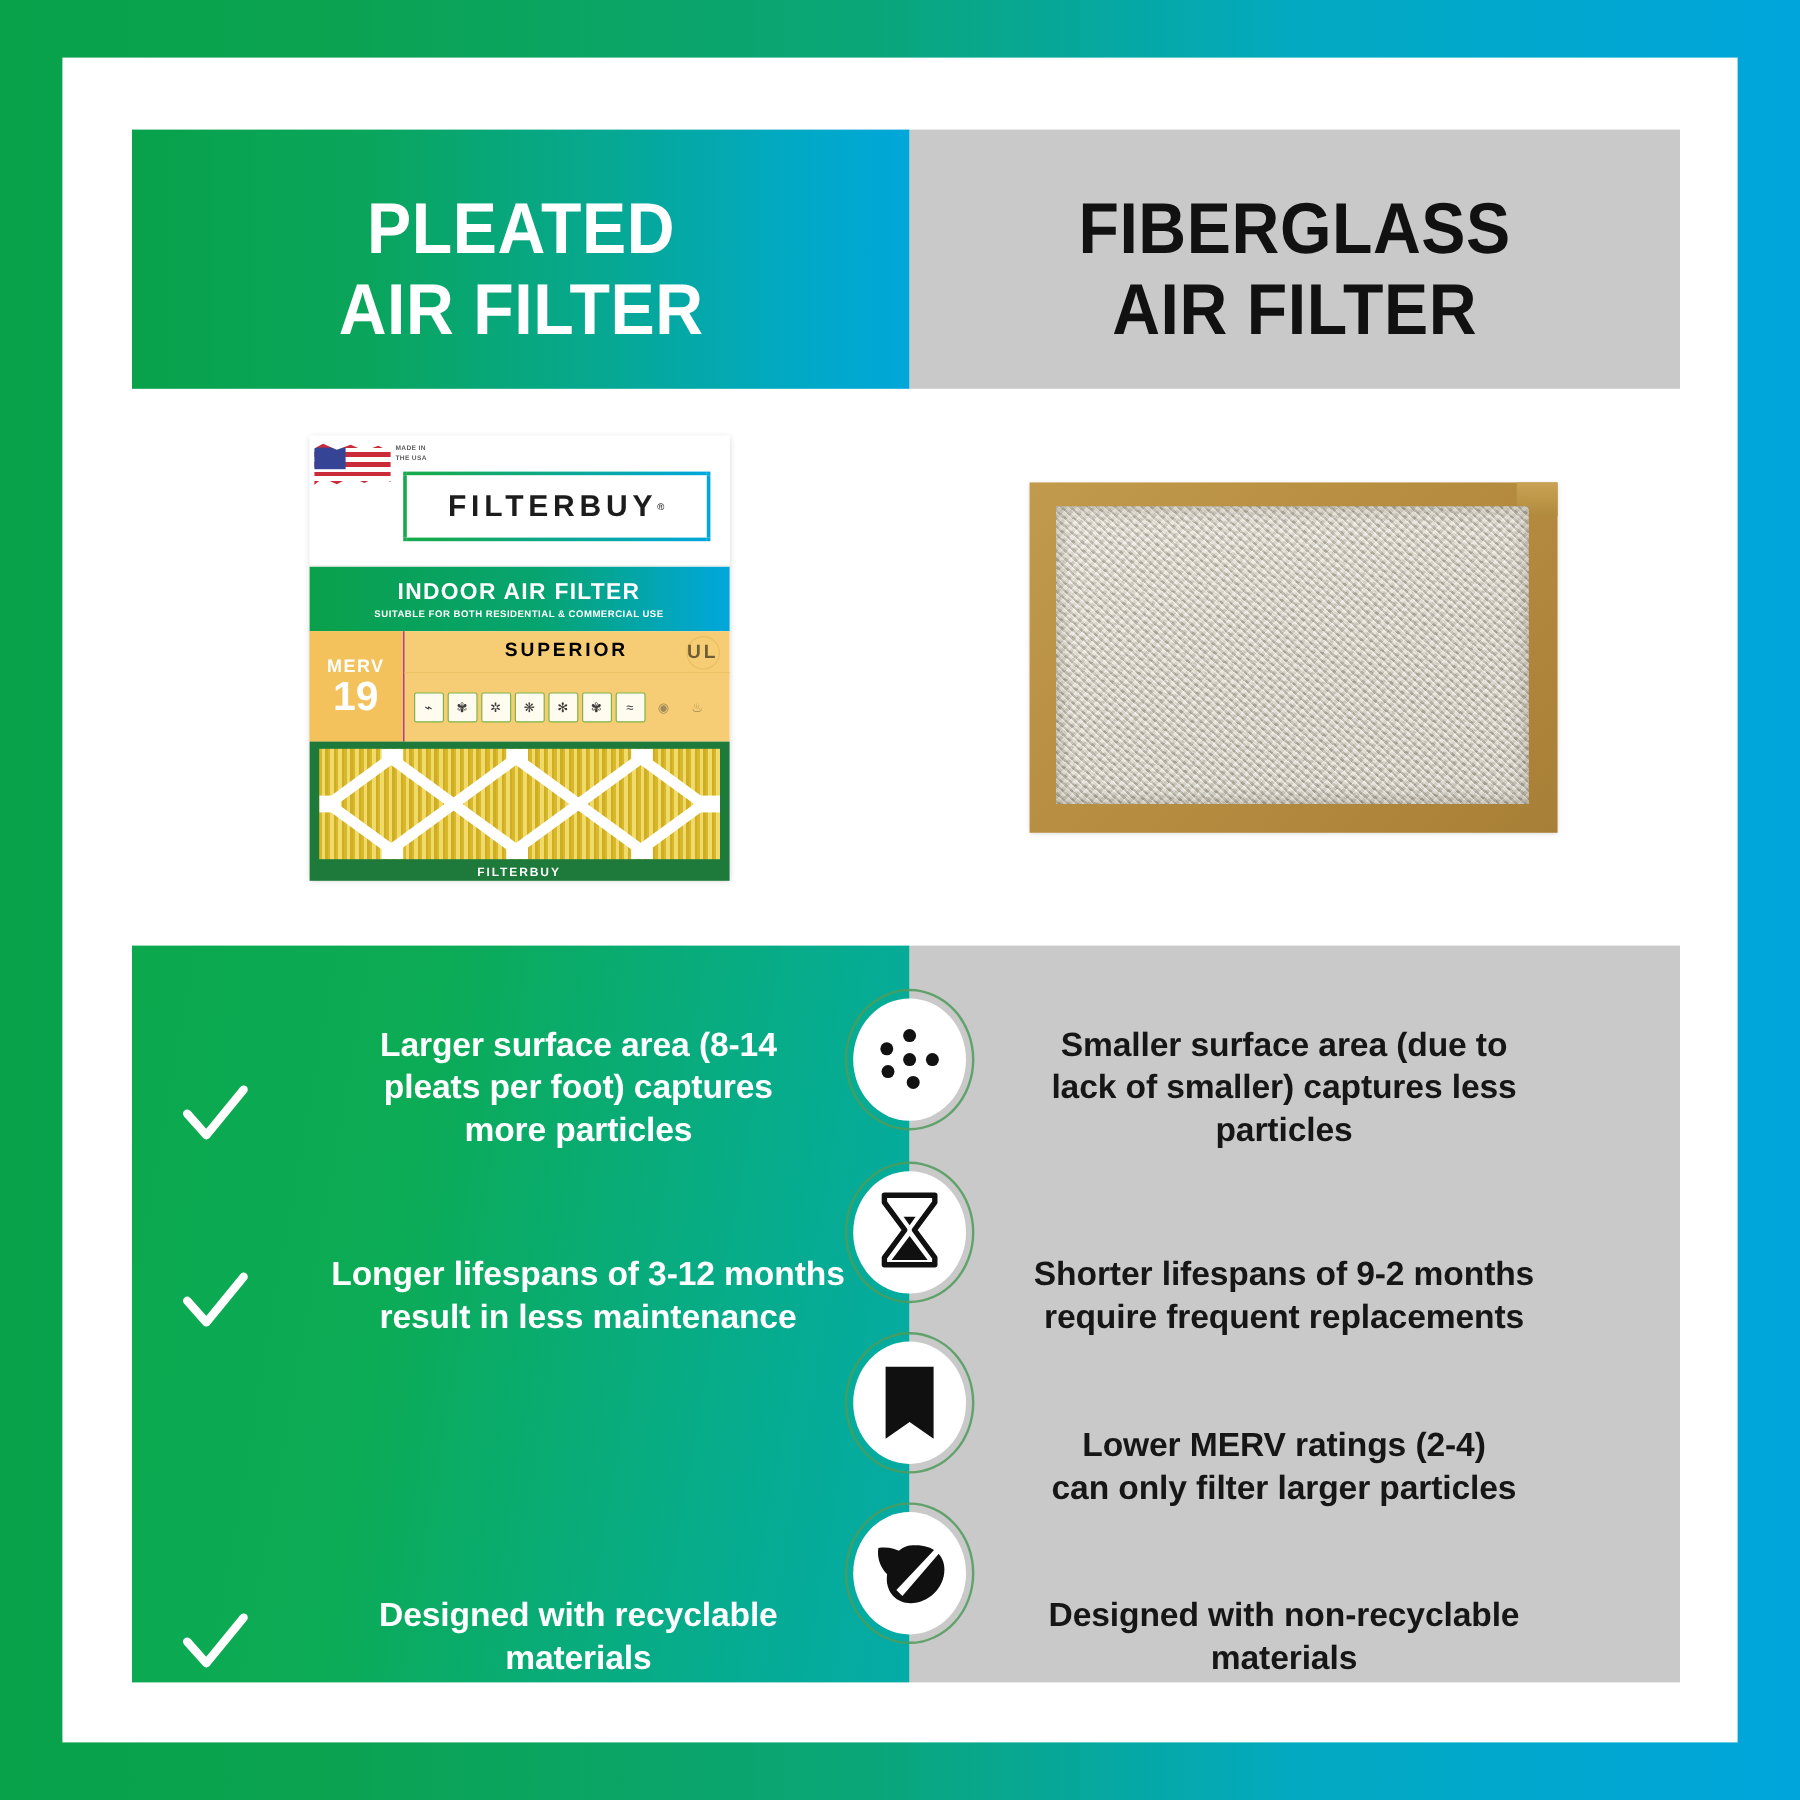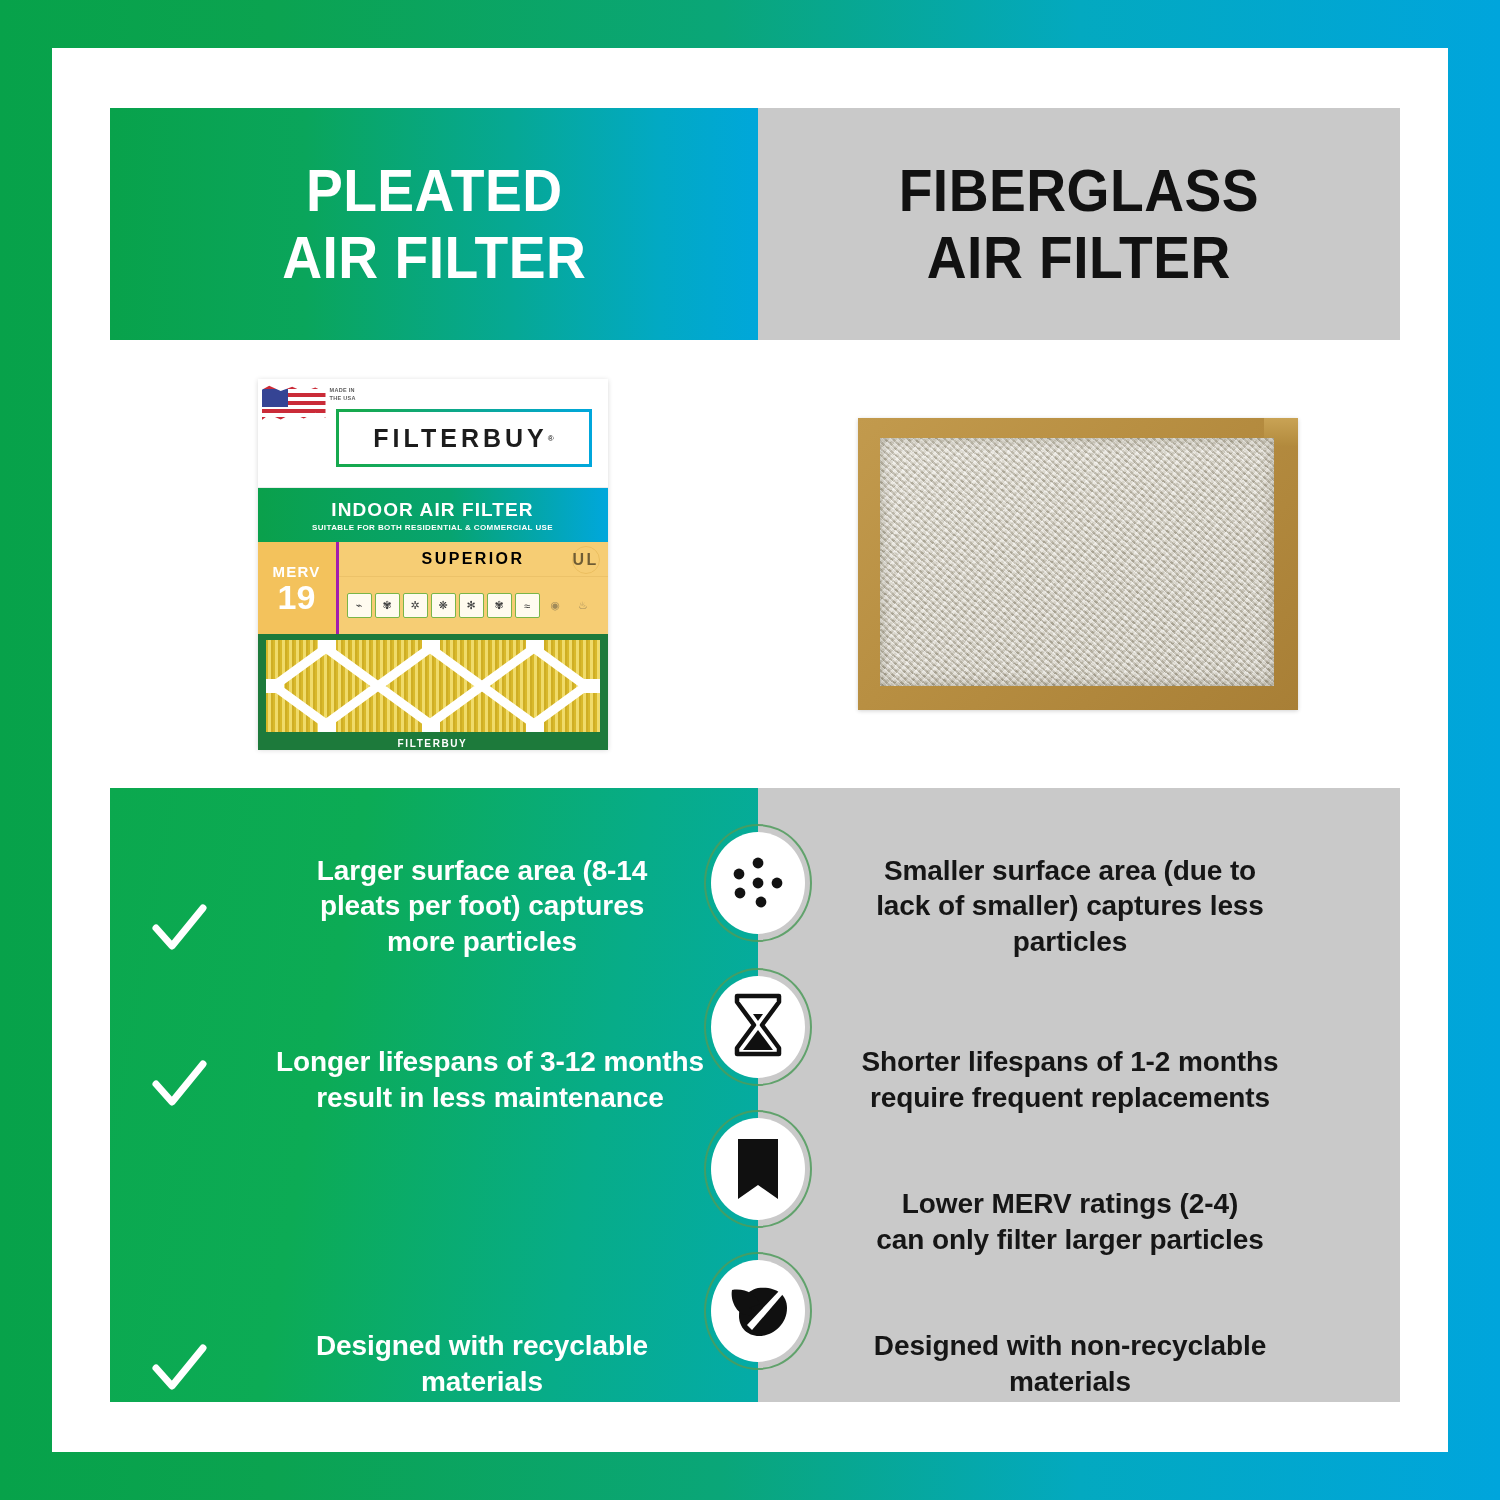--- a/index.html
+++ b/index.html
@@ -74,21 +74,21 @@
     transform: scaleX(0.92);
     white-space: pre-line;
   }
   .hdr-title.light { color: #ffffff; }
   .hdr-title.dark  { color: #111111; }
 
   
   .product-band {
     position: absolute;
     left: 0;
-    top: 232px;
+    top: 216px;
     width: 1290px;
     height: 448px;
     background: #ffffff;
     display: flex;
   }
   .prod-cell {
     width: 645px;
     height: 448px;
     display: flex;
     align-items: center;
@@ -187,21 +187,21 @@
     display: flex;
   }
   .fb-merv-left {
     width: 78px;
     background: #f3c25c;
     display: flex;
     flex-direction: column;
     align-items: center;
     justify-content: center;
     color: #ffffff;
-    border-right: 3px solid #a21caf;
+    border-right: 1px solid #a21caf;
   }
   .fb-merv-left .m1 { font-size: 15px; font-weight: bold; letter-spacing: 1.2px; }
   .fb-merv-left .m2 { font-size: 34px; font-weight: bold; line-height: 1; }
   .fb-merv-right {
     flex: 1;
     display: flex;
     flex-direction: column;
   }
   .fb-sup {
     height: 34px;
@@ -527,21 +527,21 @@
         </div>
       </div>
 
       <div class="rows-right">
         <div class="row row-r" style="top:18px;height:154px;">
           <div class="row-text">Smaller surface area (due to
 lack of smaller) captures less
 particles</div>
         </div>
         <div class="row row-r" style="top:178px;height:150px;">
-          <div class="row-text">Shorter lifespans of 1-2 months
+          <div class="row-text">Shorter lifespans of 9-2 months
 require frequent replacements</div>
         </div>
         <div class="row row-r" style="top:320px;height:150px;">
           <div class="row-text">Lower MERV ratings (2-4)
 can only filter larger particles</div>
         </div>
         <div class="row row-r" style="top:462px;height:150px;">
           <div class="row-text">Designed with non-recyclable
 materials</div>
         </div>

